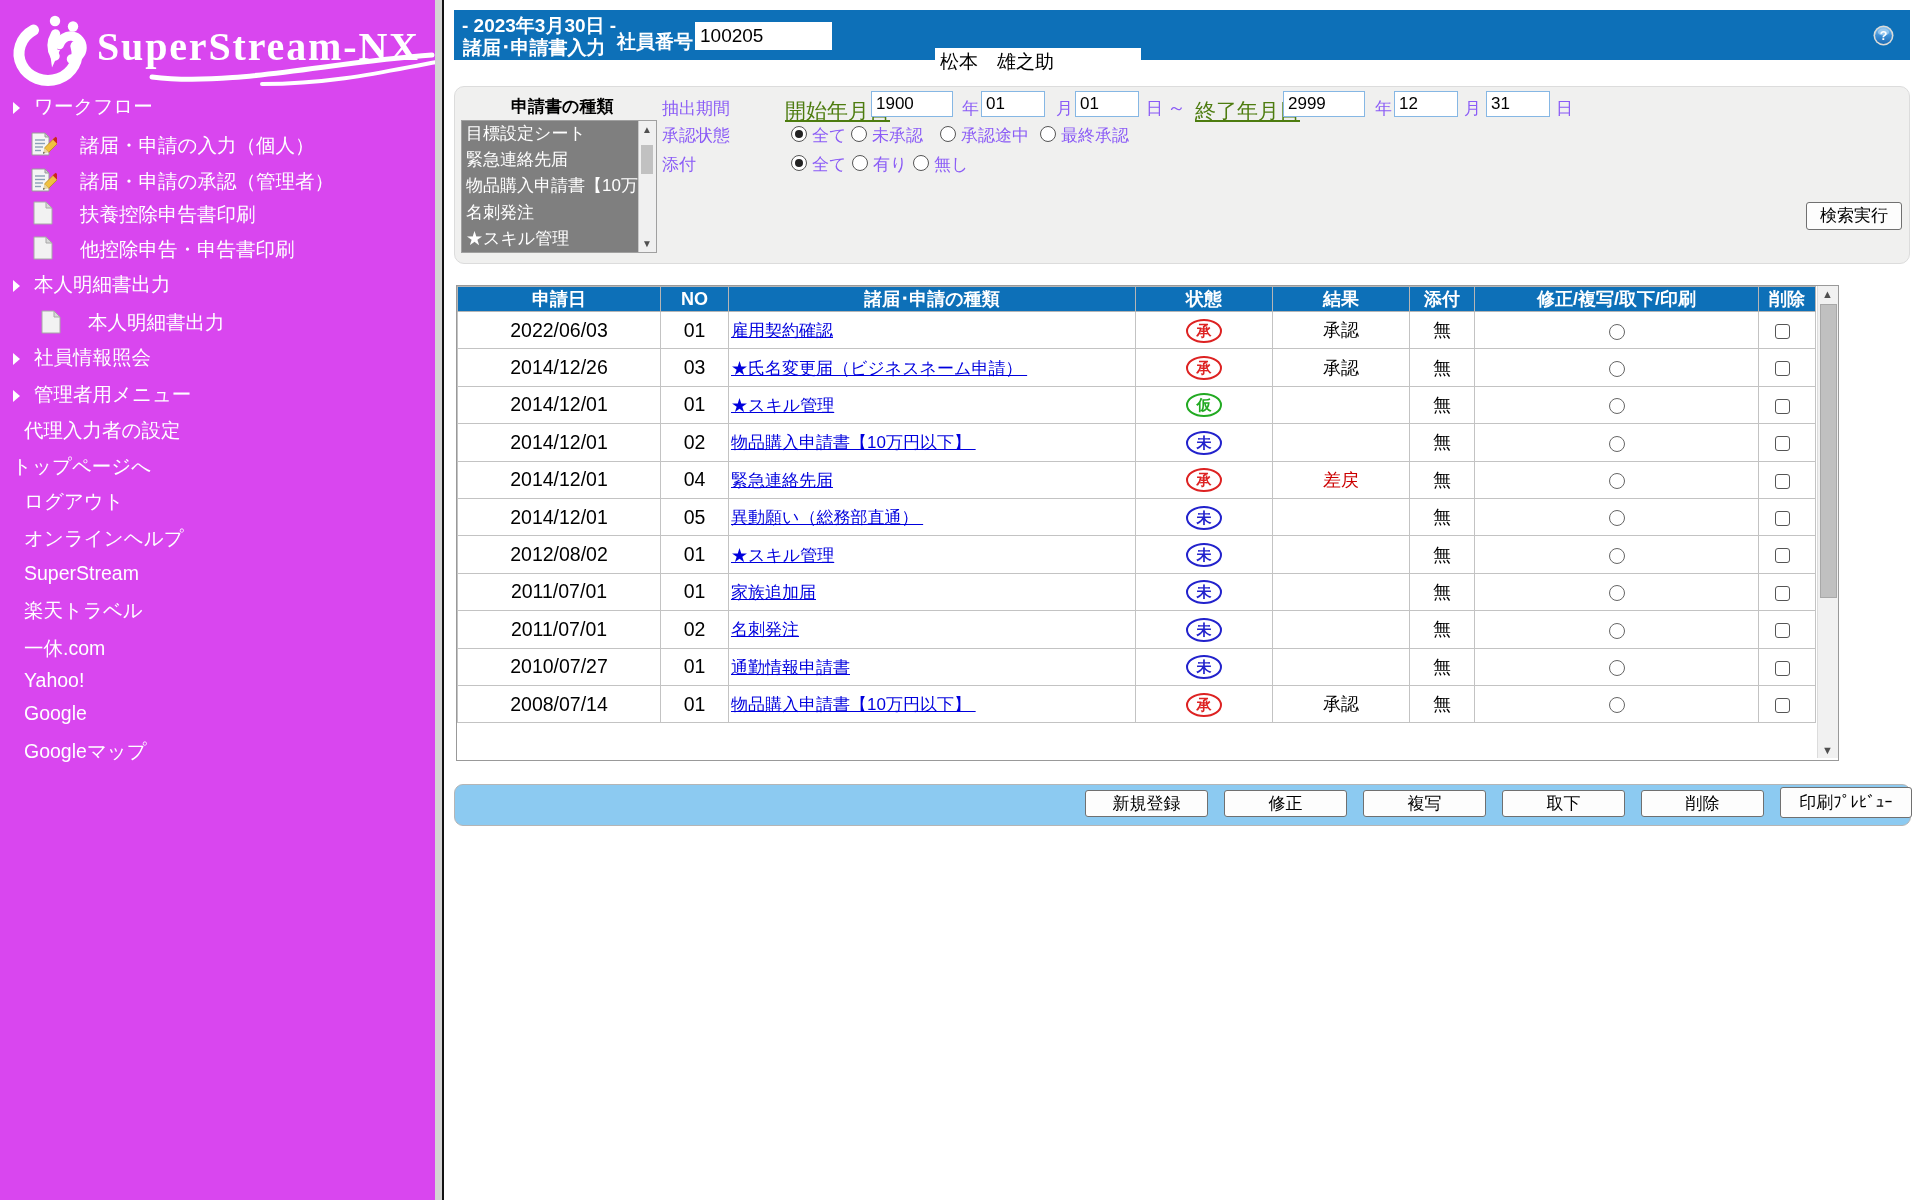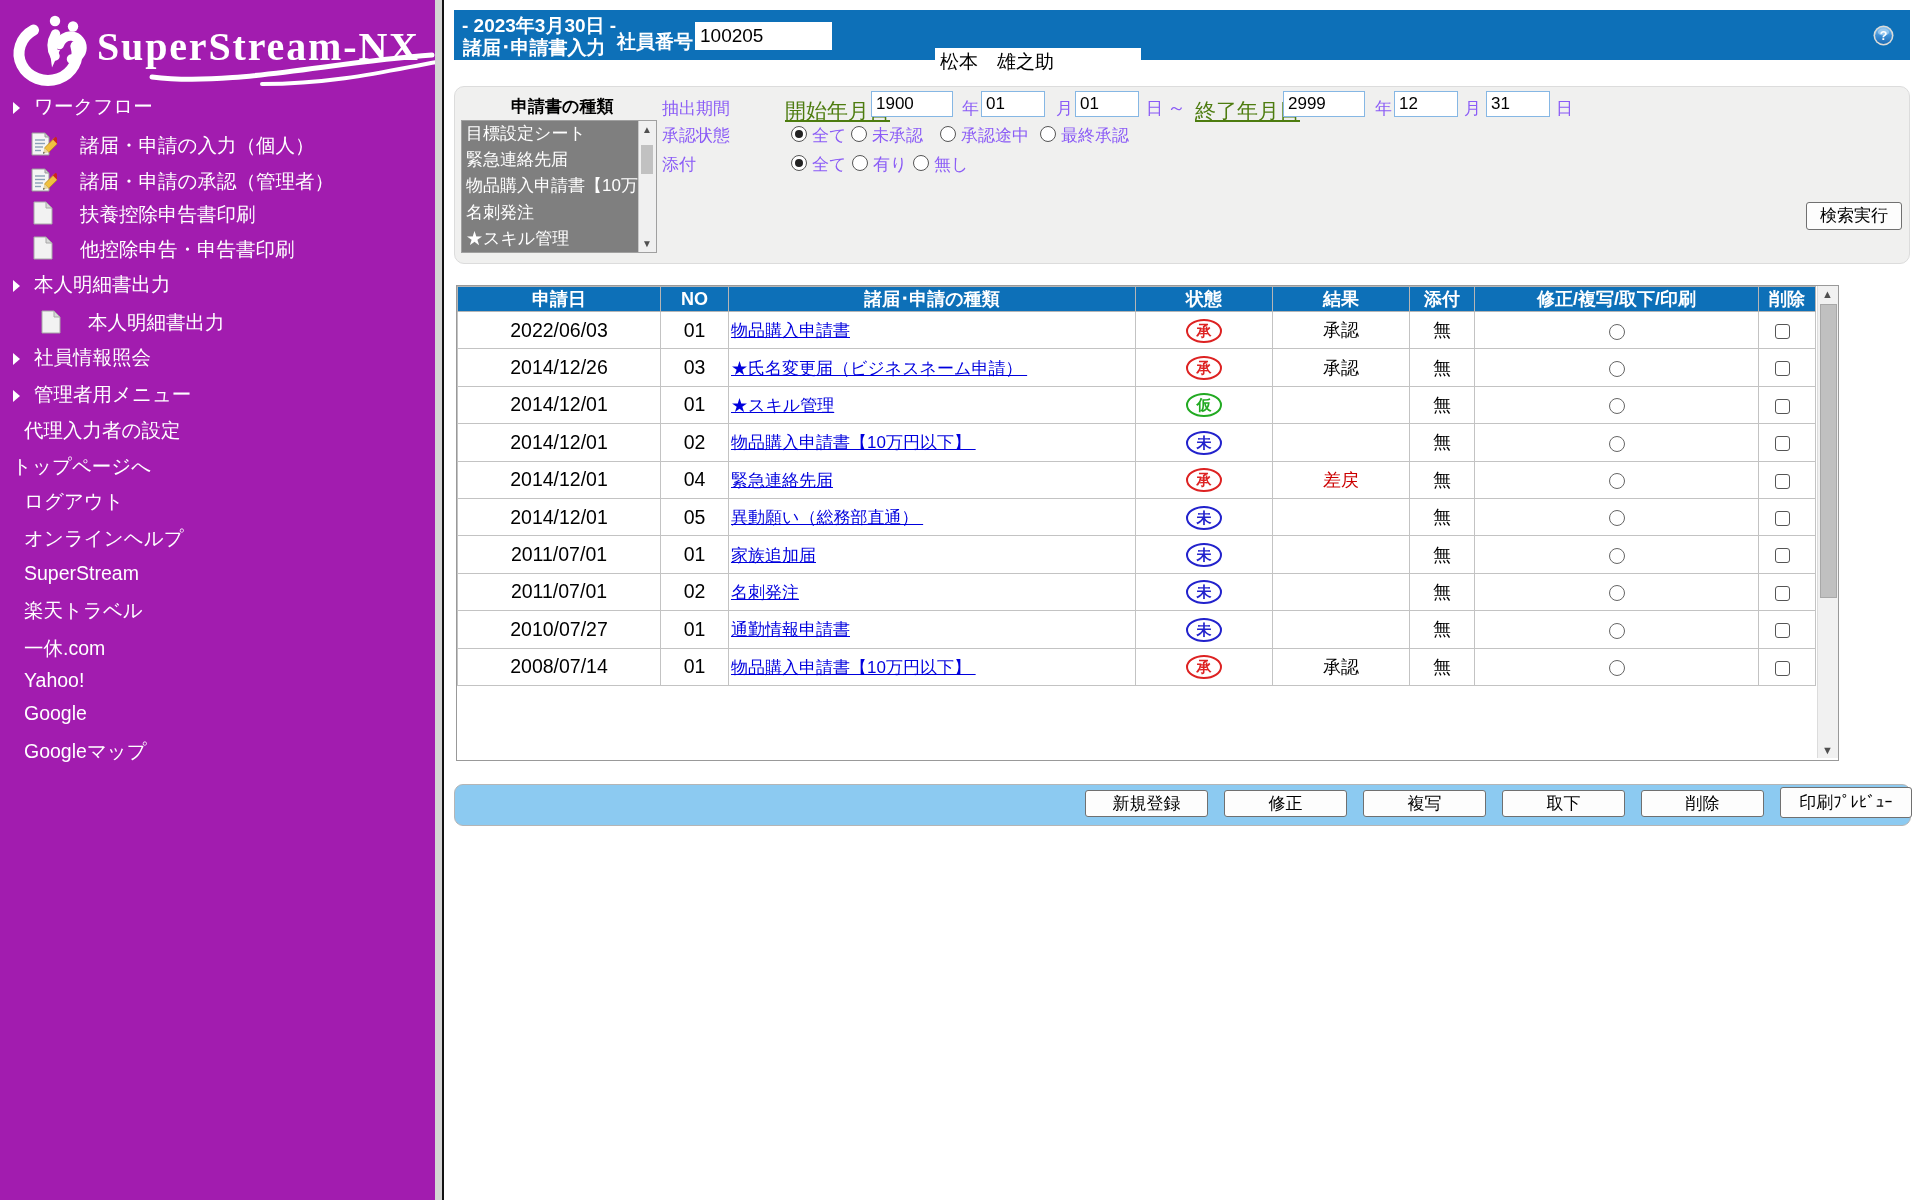--- a/index.html
+++ b/index.html
@@ -1,17 +1,17 @@
 <!DOCTYPE html>
 <html><head>
 <meta charset="utf-8">
 <style>
 html,body{margin:0;padding:0;background:#fff;font-family:"Liberation Sans",sans-serif;}
 body{width:1920px;height:1200px;overflow:hidden;position:relative;}
-#sidebar{position:absolute;left:0;top:0;width:435px;height:1200px;background:#a21caf;}
+#sidebar{position:absolute;left:0;top:0;width:435px;height:1200px;background:#d946ef;}
 #sbtrack{position:absolute;left:435px;top:0;width:7px;height:1200px;background:#d4d4d4;}
 #frameline{position:absolute;left:442px;top:0;width:2px;height:1200px;background:#111;}
 .sbitem{position:absolute;color:#fff;font-size:19.5px;white-space:nowrap;}
 .arrow{position:absolute;width:0;height:0;border-left:7.5px solid #fff;border-top:6px solid transparent;border-bottom:6px solid transparent;}
 #hdr{position:absolute;left:454px;top:10px;width:1456px;height:50px;background:#0d70b8;}
 .hw{color:#fff;font-weight:bold;position:absolute;white-space:nowrap;}
 .hinput{position:absolute;background:#fff;font-size:19px;color:#000;padding:0 0 0 5px;line-height:28px;white-space:nowrap;}
 #fieldset{position:absolute;left:454px;top:86px;width:1454px;height:176px;background:#f0f0ef;border:1px solid #dcdcdc;border-radius:10px;}
 #listbox{position:absolute;left:6px;top:33px;width:194px;height:131px;background:#7f7f7f;border:1px solid #a0a0a0;}
 .lbi{color:#fff;font-size:17px;line-height:26.2px;padding-left:4px;white-space:nowrap;overflow:hidden;}
@@ -218,21 +218,21 @@
           <th>諸届･申請の種類</th>
           <th>状態</th>
           <th>結果</th>
           <th>添付</th>
           <th>修正/複写/取下/印刷</th>
           <th>削除</th>
         </tr>
 <tr>
           <td class="dt">2022/06/03</td>
           <td class="no">01</td>
-          <td class="ty"><a>物品購入申請書</a></td>
+          <td class="ty"><a>雇用契約確認</a></td>
           <td class="st"><span class="stamp r">承</span></td>
           <td class="rs">承認</td>
           <td class="at">無</td>
           <td class="rd"><span class="trad"></span></td>
           <td class="ck"><span class="tchk"></span></td>
         </tr>
 <tr>
           <td class="dt">2014/12/26</td>
           <td class="no">03</td>
           <td class="ty"><a>★氏名変更届（ビジネスネーム申請）&nbsp;</a></td>
@@ -269,20 +269,30 @@
           <td class="st"><span class="stamp r">承</span></td>
           <td class="rs" style="color:#cc0000;">差戻</td>
           <td class="at">無</td>
           <td class="rd"><span class="trad"></span></td>
           <td class="ck"><span class="tchk"></span></td>
         </tr>
 <tr>
           <td class="dt">2014/12/01</td>
           <td class="no">05</td>
           <td class="ty"><a>異動願い（総務部直通）&nbsp;</a></td>
+          <td class="st"><span class="stamp b">未</span></td>
+          <td class="rs"></td>
+          <td class="at">無</td>
+          <td class="rd"><span class="trad"></span></td>
+          <td class="ck"><span class="tchk"></span></td>
+        </tr>
+<tr>
+          <td class="dt">2012/08/02</td>
+          <td class="no">01</td>
+          <td class="ty"><a>★スキル管理</a></td>
           <td class="st"><span class="stamp b">未</span></td>
           <td class="rs"></td>
           <td class="at">無</td>
           <td class="rd"><span class="trad"></span></td>
           <td class="ck"><span class="tchk"></span></td>
         </tr>
 <tr>
           <td class="dt">2011/07/01</td>
           <td class="no">01</td>
           <td class="ty"><a>家族追加届</a></td>

